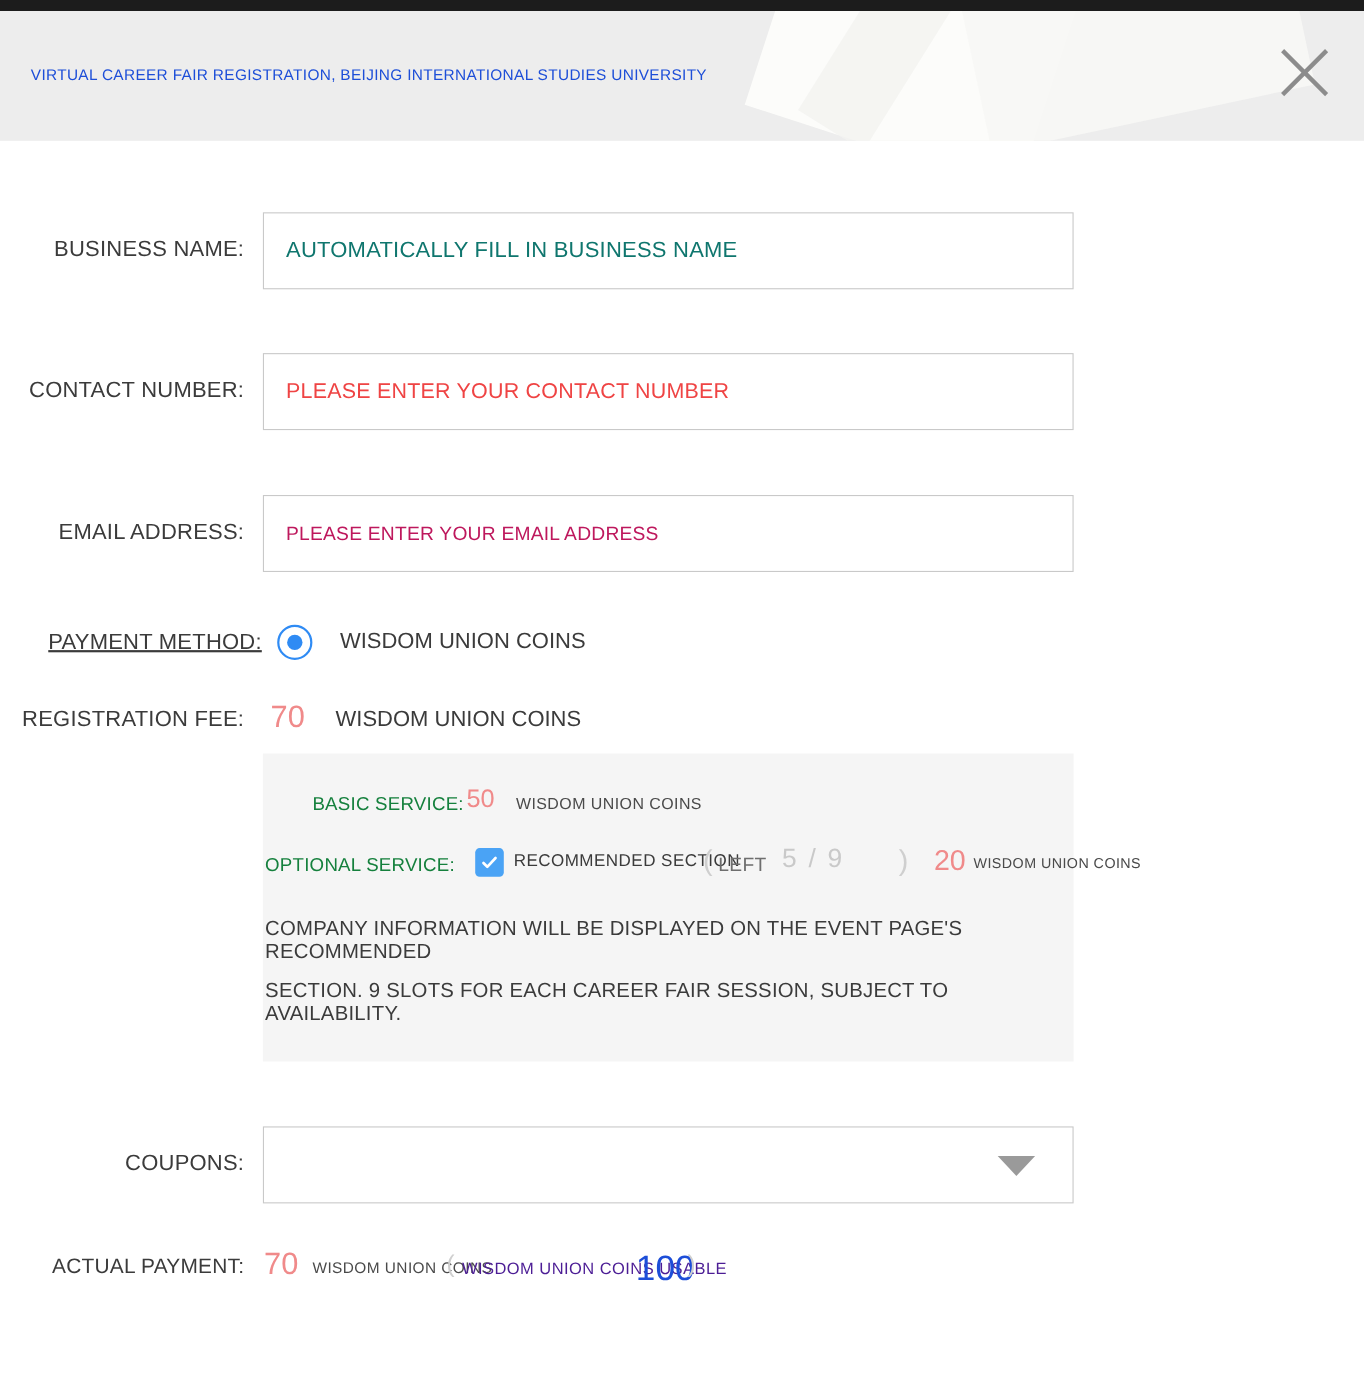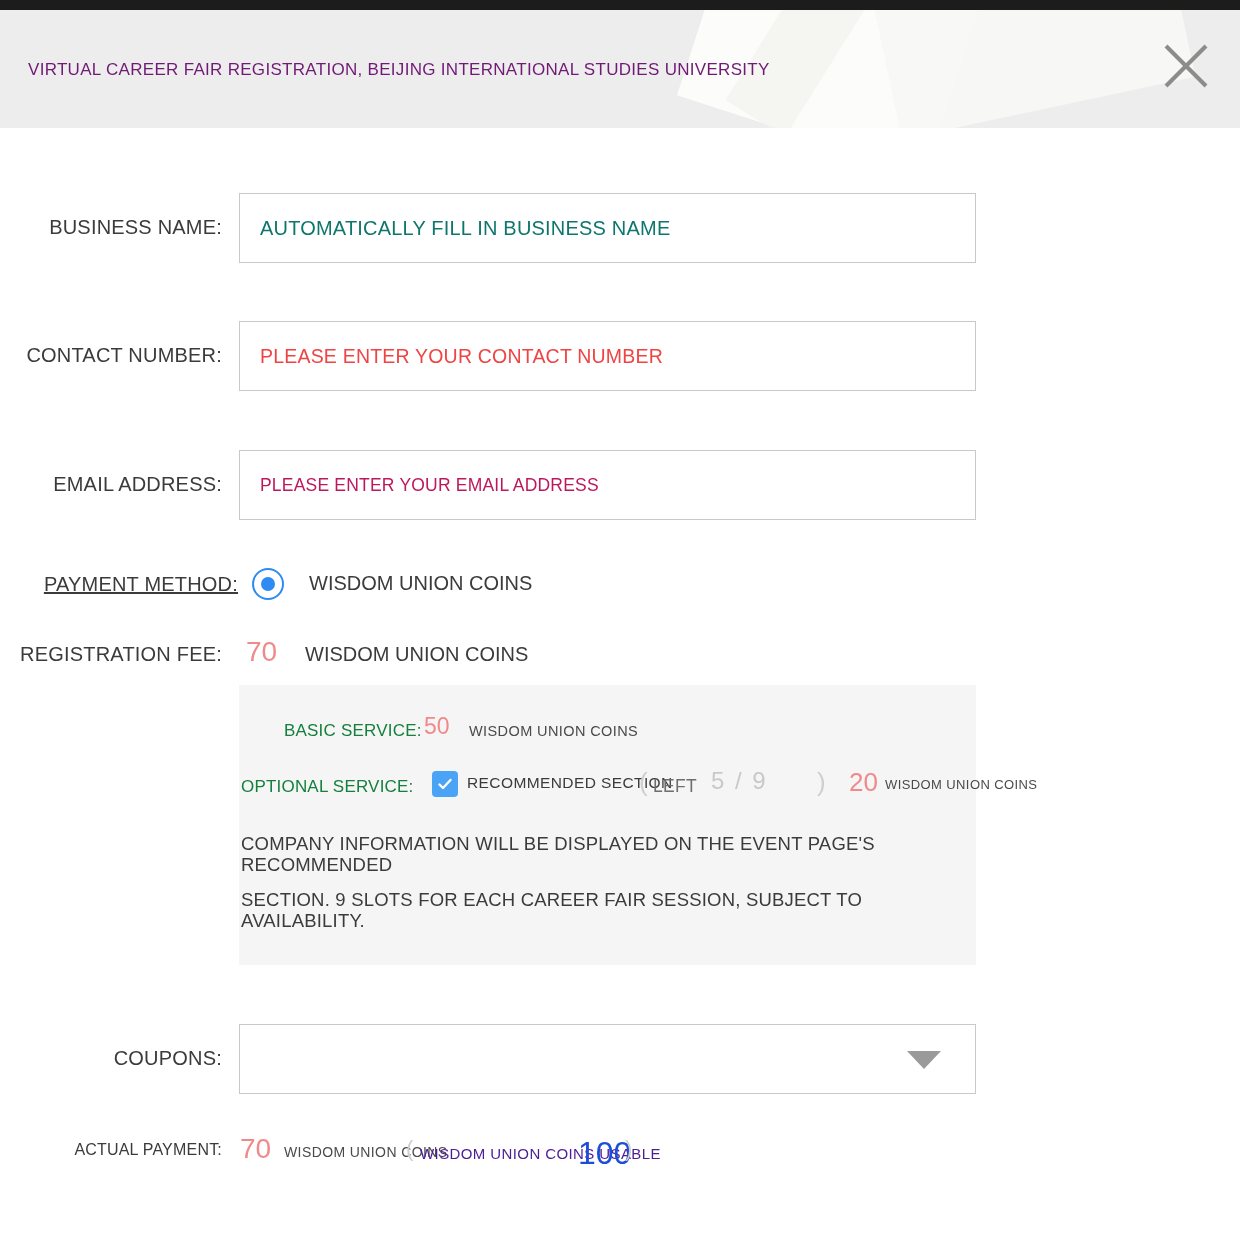--- a/index.html
+++ b/index.html
@@ -56,23 +56,23 @@
     position: absolute;
     left: 760px; top: -30px;
     width: 70px; height: 150px;
     background: #f2f2f0;
     transform: rotate(32deg);
     opacity: .8;
   }
   .header-title {
     position: absolute;
     left: 28px; top: 50px;
-    font-size: 17px;
+    font-size: 14px;
     letter-spacing: .3px;
-    color: #701a75;
+    color: #1d4ed8;
     white-space: nowrap;
   }
   .close-icon {
     position: absolute;
     right: 26px; top: 28px;
     width: 56px; height: 56px;
     cursor: pointer;
   }
   .close-icon svg { display: block; }
 
@@ -358,21 +358,21 @@
     </div>
 
     <div class="row" style="top:0;">
       <div class="lbl" style="left:0; top:919px; width:222px;">COUPONS:</div>
       <div class="select" style="top:896px;">
         <span class="caret"></span>
       </div>
     </div>
 
     <div class="row" style="top:0;">
-      <div class="lbl" style="left:0; top:1013px; width:222px; font-size:16px;padding-left:34px;">ACTUAL PAYMENT:</div>
+      <div class="lbl" style="left:0; top:1013px; width:222px; font-size:19px;padding-left:34px;">ACTUAL PAYMENT:</div>
       <div class="ap-amt" style="top:1005px;">70</div>
       <div class="ap-unit" style="top:1016px;">WISDOM UNION COINS</div>
       <div class="ap-paren-l" style="top:1008px;">(</div>
       <div class="ap-usable" style="top:1017px;">WISDOM UNION COINS USABLE</div>
       <div class="ap-balance" style="top:1007px;">100</div>
       <div class="ap-paren-r" style="top:1008px;">)</div>
     </div>
 
   </div>
 </div>

